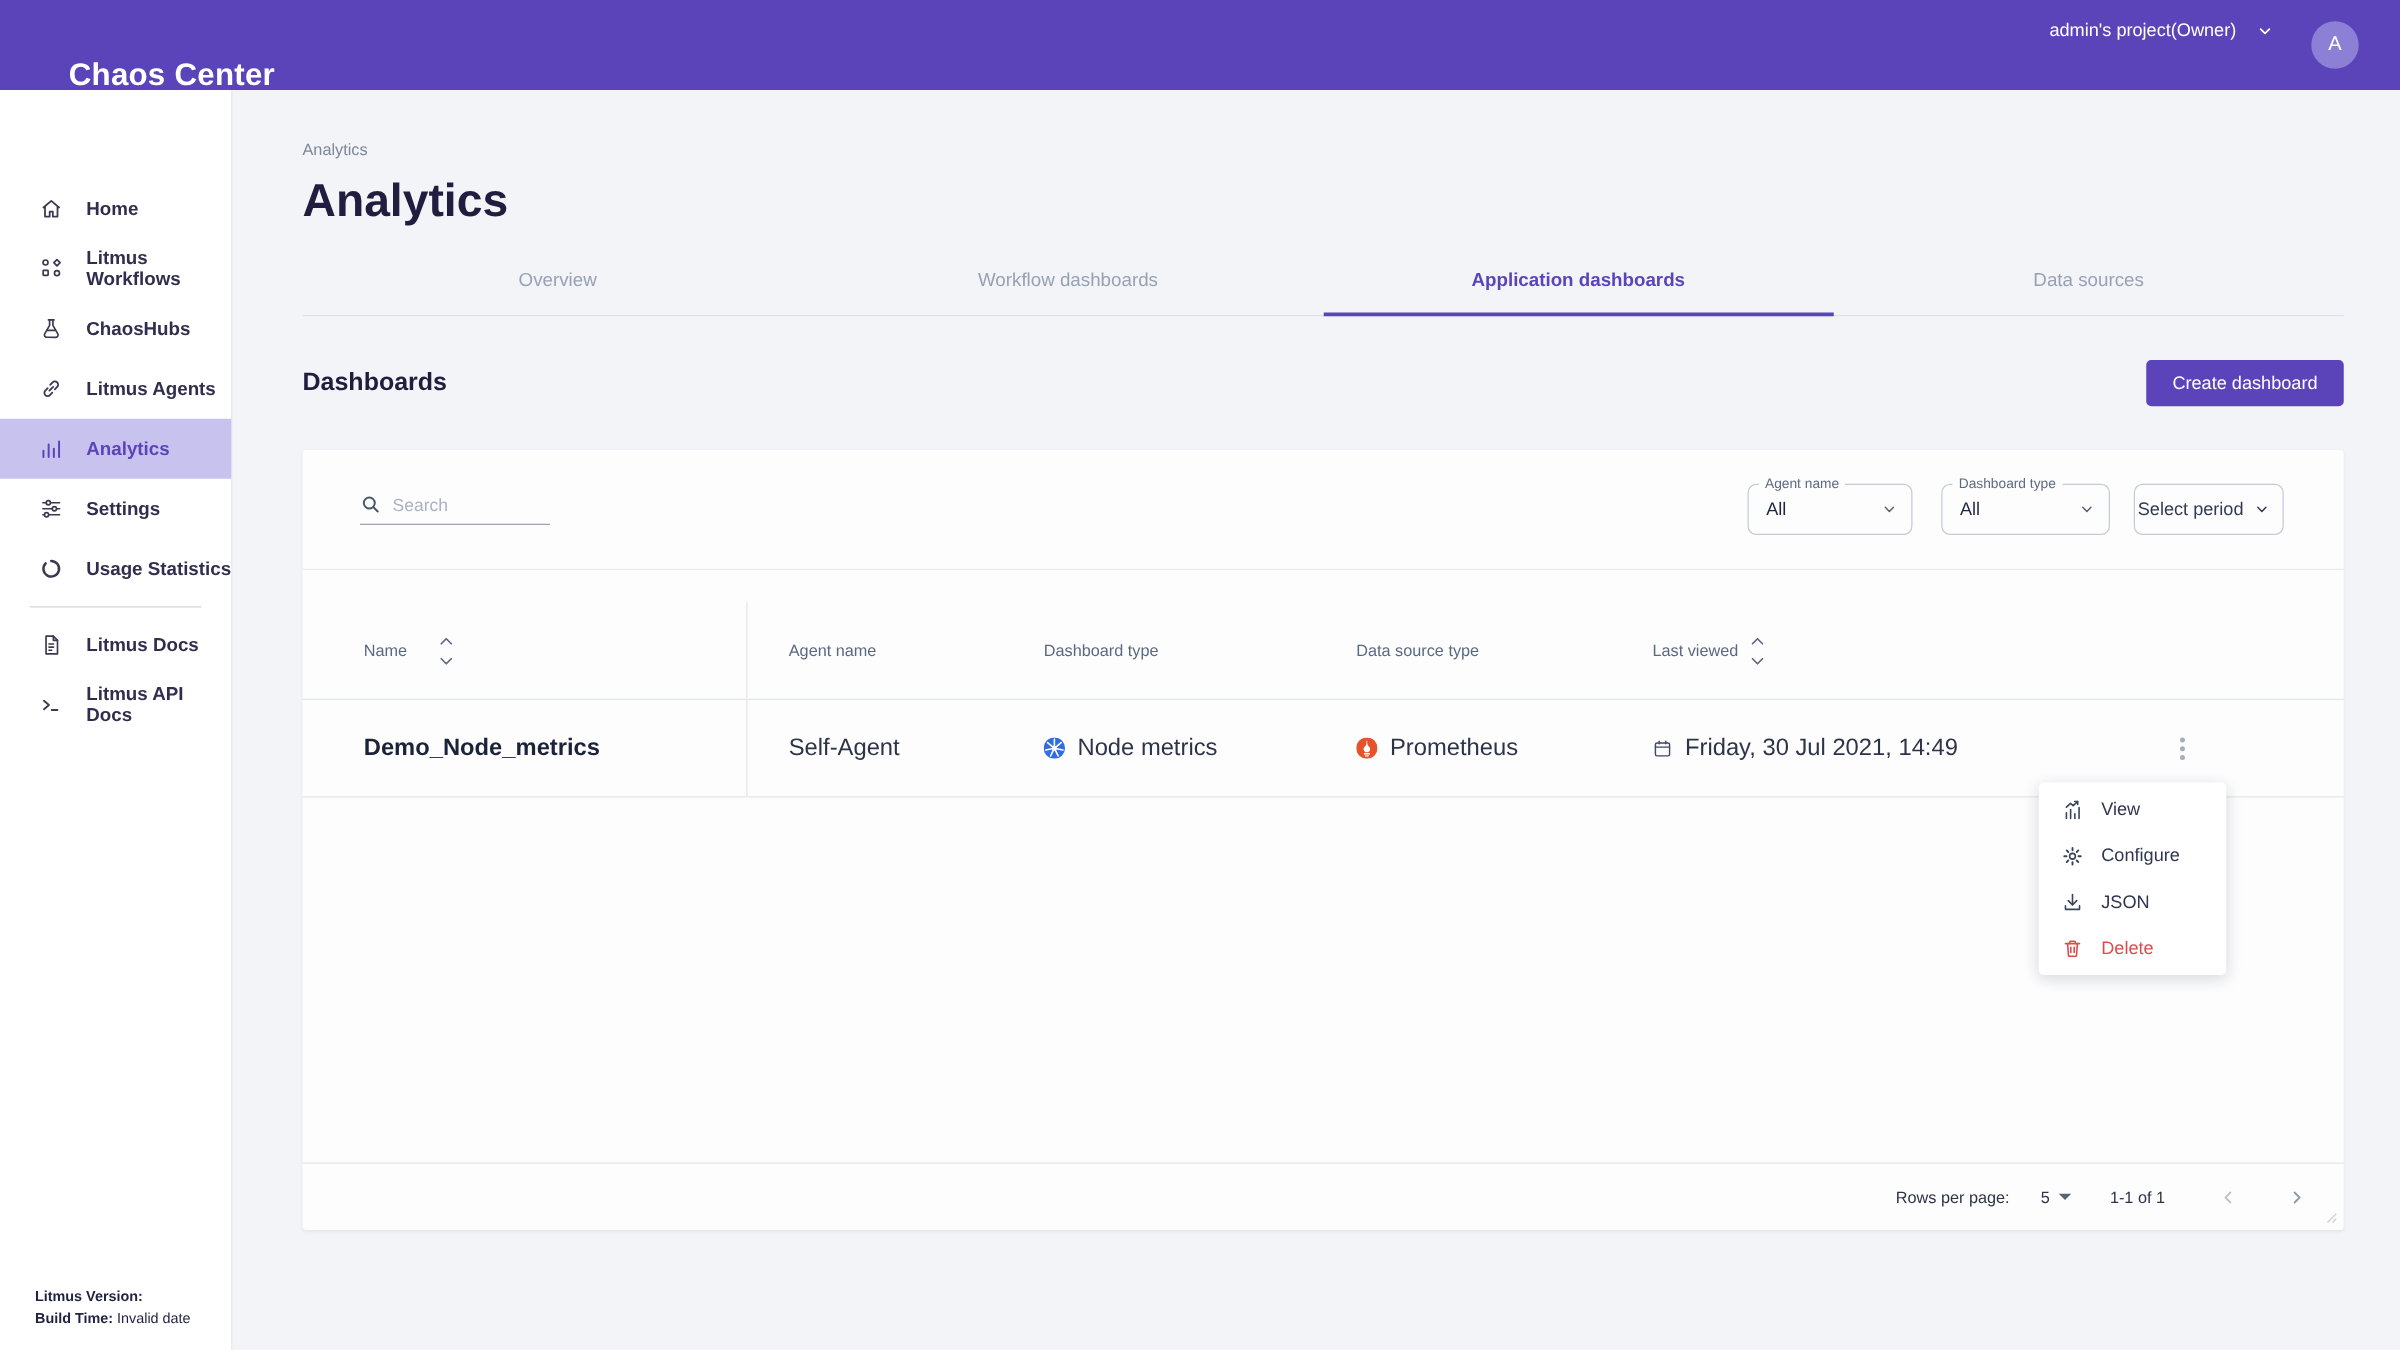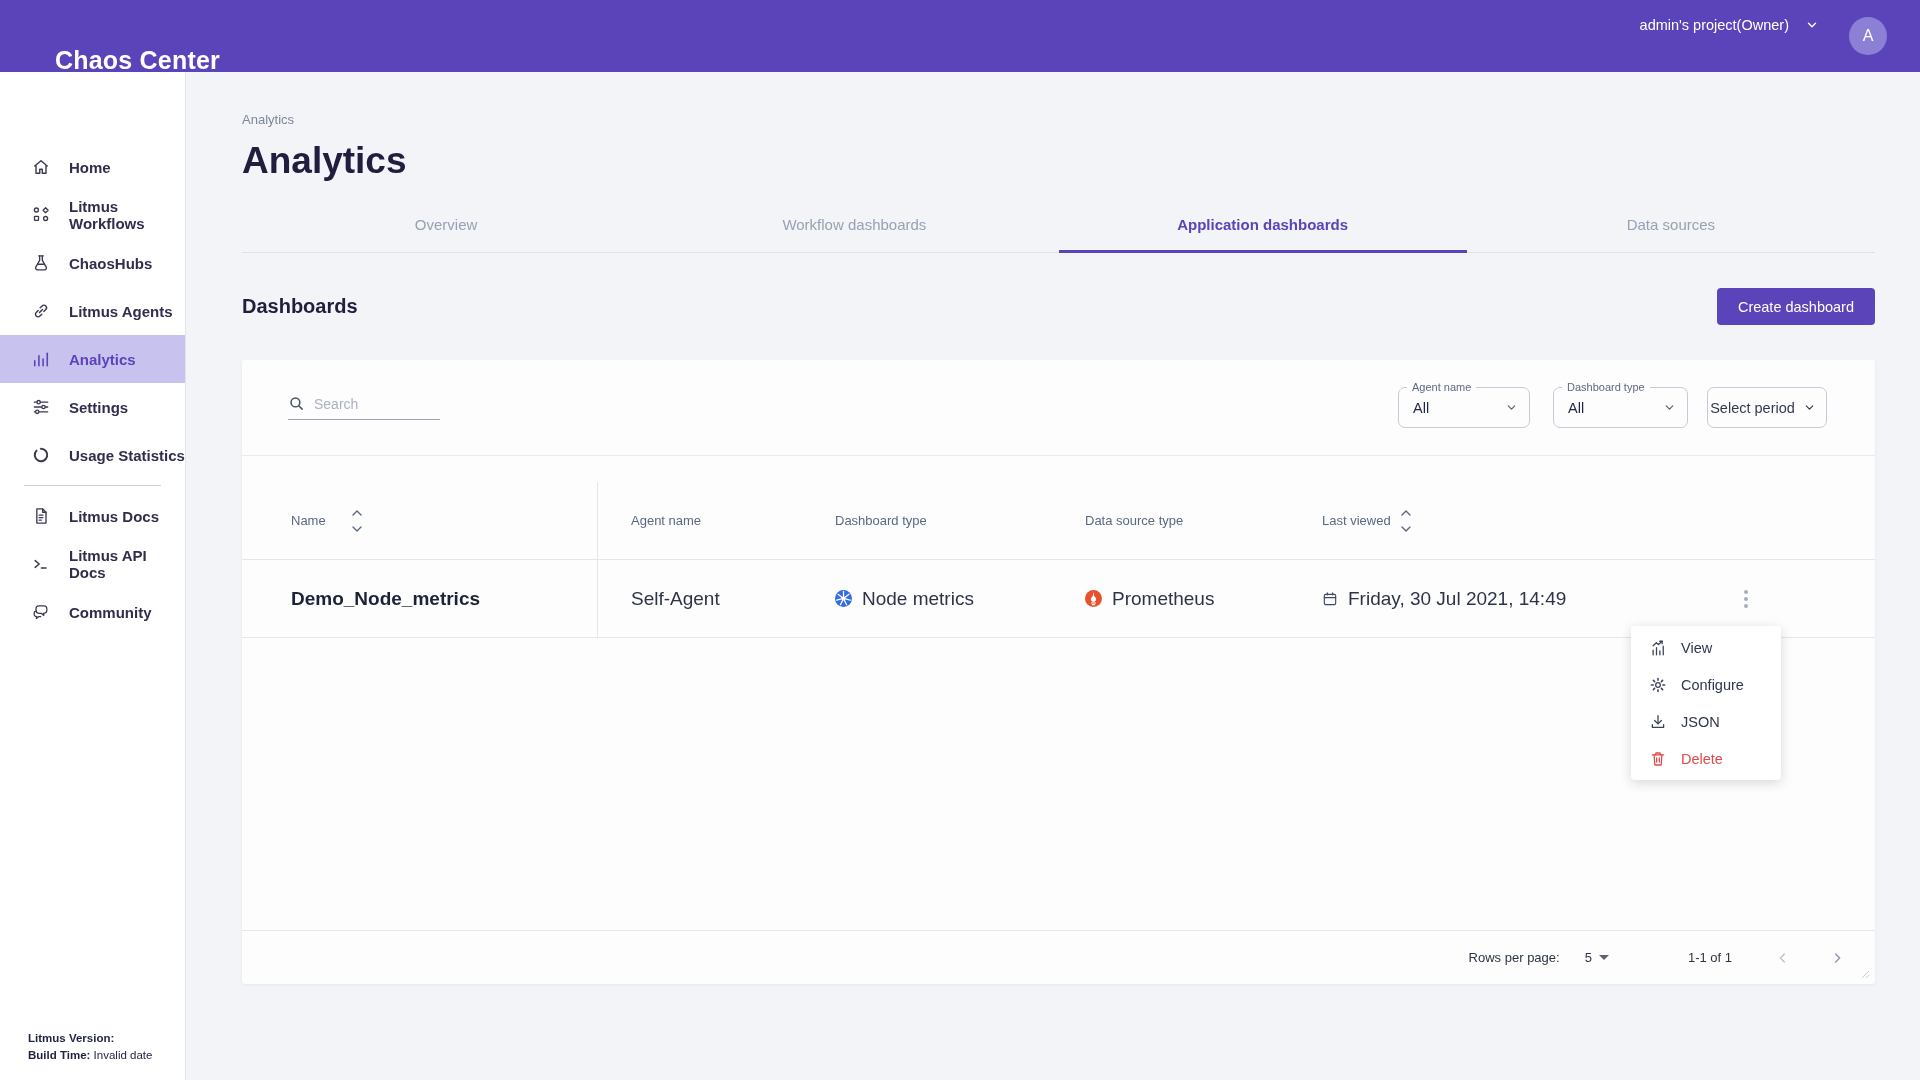--- a/index.html
+++ b/index.html
@@ -90,21 +90,21 @@
   .kebab i{width:4px;height:4px;border-radius:50%;background:#A7AEB9;display:block;}
 
   .tbl-spacer{flex:1;}
 
   
   .pagination{height:54px;border-top:1px solid var(--line);display:flex;align-items:center;justify-content:flex-end;padding-right:26px;font-size:13px;color:#2D3448;}
   .rpp-label{margin-right:25px;}
   .rpp-select{display:flex;align-items:center;cursor:pointer;margin-right:31px;}
   .rpp-select .v{font-size:13px;margin-right:7px;}
   .caret-dn{width:0;height:0;border-left:5px solid transparent;border-right:5px solid transparent;border-top:5px solid #5C6370;}
-  .range{margin-right:39px;margin-left:48px;}
+  .range{margin-right:39px;}
   .pg-btn{background:none;border:none;cursor:pointer;display:flex;padding:4px;}
   .pg-btn.prev{color:#BCC3CE;margin-right:30px;}
   .pg-btn.next{color:#8F99A8;}
   .resize-corner{position:absolute;right:5px;bottom:5px;color:#C9CED6;}
 
   
   .ctx-menu{position:fixed;left:1631px;top:626px;width:150px;background:#fff;border-radius:4px;box-shadow:0 3px 12px rgba(20,24,40,.16);padding:3px 0;z-index:30;}
   .ctx-item{height:37px;display:flex;align-items:center;padding-left:18px;font-size:14.5px;color:#2E3650;cursor:pointer;}
   .ctx-item .mi{width:18px;height:18px;margin-right:14px;color:#3A4358;display:flex;align-items:center;justify-content:center;}
   .ctx-item.danger{color:var(--danger);}
@@ -230,29 +230,20 @@
     <div class="nav-item">
       <span class="nicon">
         <svg width="20" height="20" viewBox="0 0 24 24" fill="none" stroke="currentColor" stroke-width="1.8" stroke-linecap="round" stroke-linejoin="round">
             <path d="M5 8l4.8 4L5 16"></path>
             <path d="M12.5 16.8H18"></path>
           </svg>
       </span>
       <span class="nlabel">Litmus API Docs</span>
     </div>
 
-    <div class="nav-item">
-      <span class="nicon">
-        <svg width="20" height="20" viewBox="0 0 24 24" fill="none" stroke="currentColor" stroke-width="1.5" stroke-linejoin="round">
-            <path d="M9.5 4.5h6a3.5 3.5 0 013.5 3.5v2a3.5 3.5 0 01-3.5 3.5h-.6l.5 2.6-3.2-2.6H9.5A3.5 3.5 0 016 10v-2a3.5 3.5 0 013.5-3.5z"></path>
-            <path d="M7 10.8h-.5A2.7 2.7 0 003.8 13.5v1.3a2.7 2.7 0 002.7 2.7h.4l-.4 2.3 2.9-2.3h2.8"></path>
-          </svg>
-      </span>
-      <span class="nlabel">Community</span>
-    </div>
 
     <div class="version">
       <div><b>Litmus Version:</b></div>
       <div><b>Build Time:</b> <span>Invalid date</span></div>
     </div>
   </nav>
 
   <main class="main">
     <div class="breadcrumb">Analytics</div>
     <h1 class="page-title">Analytics</h1>

